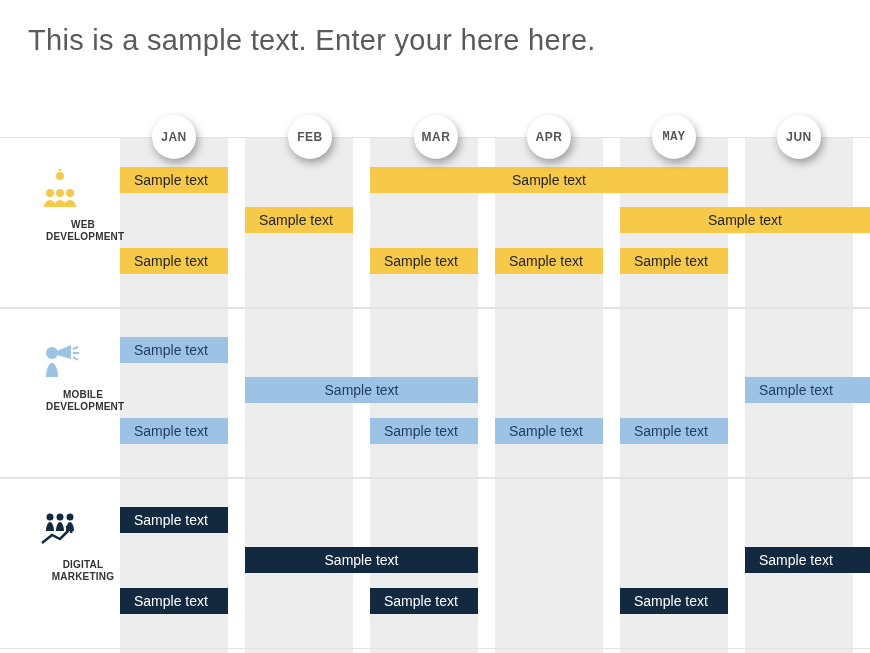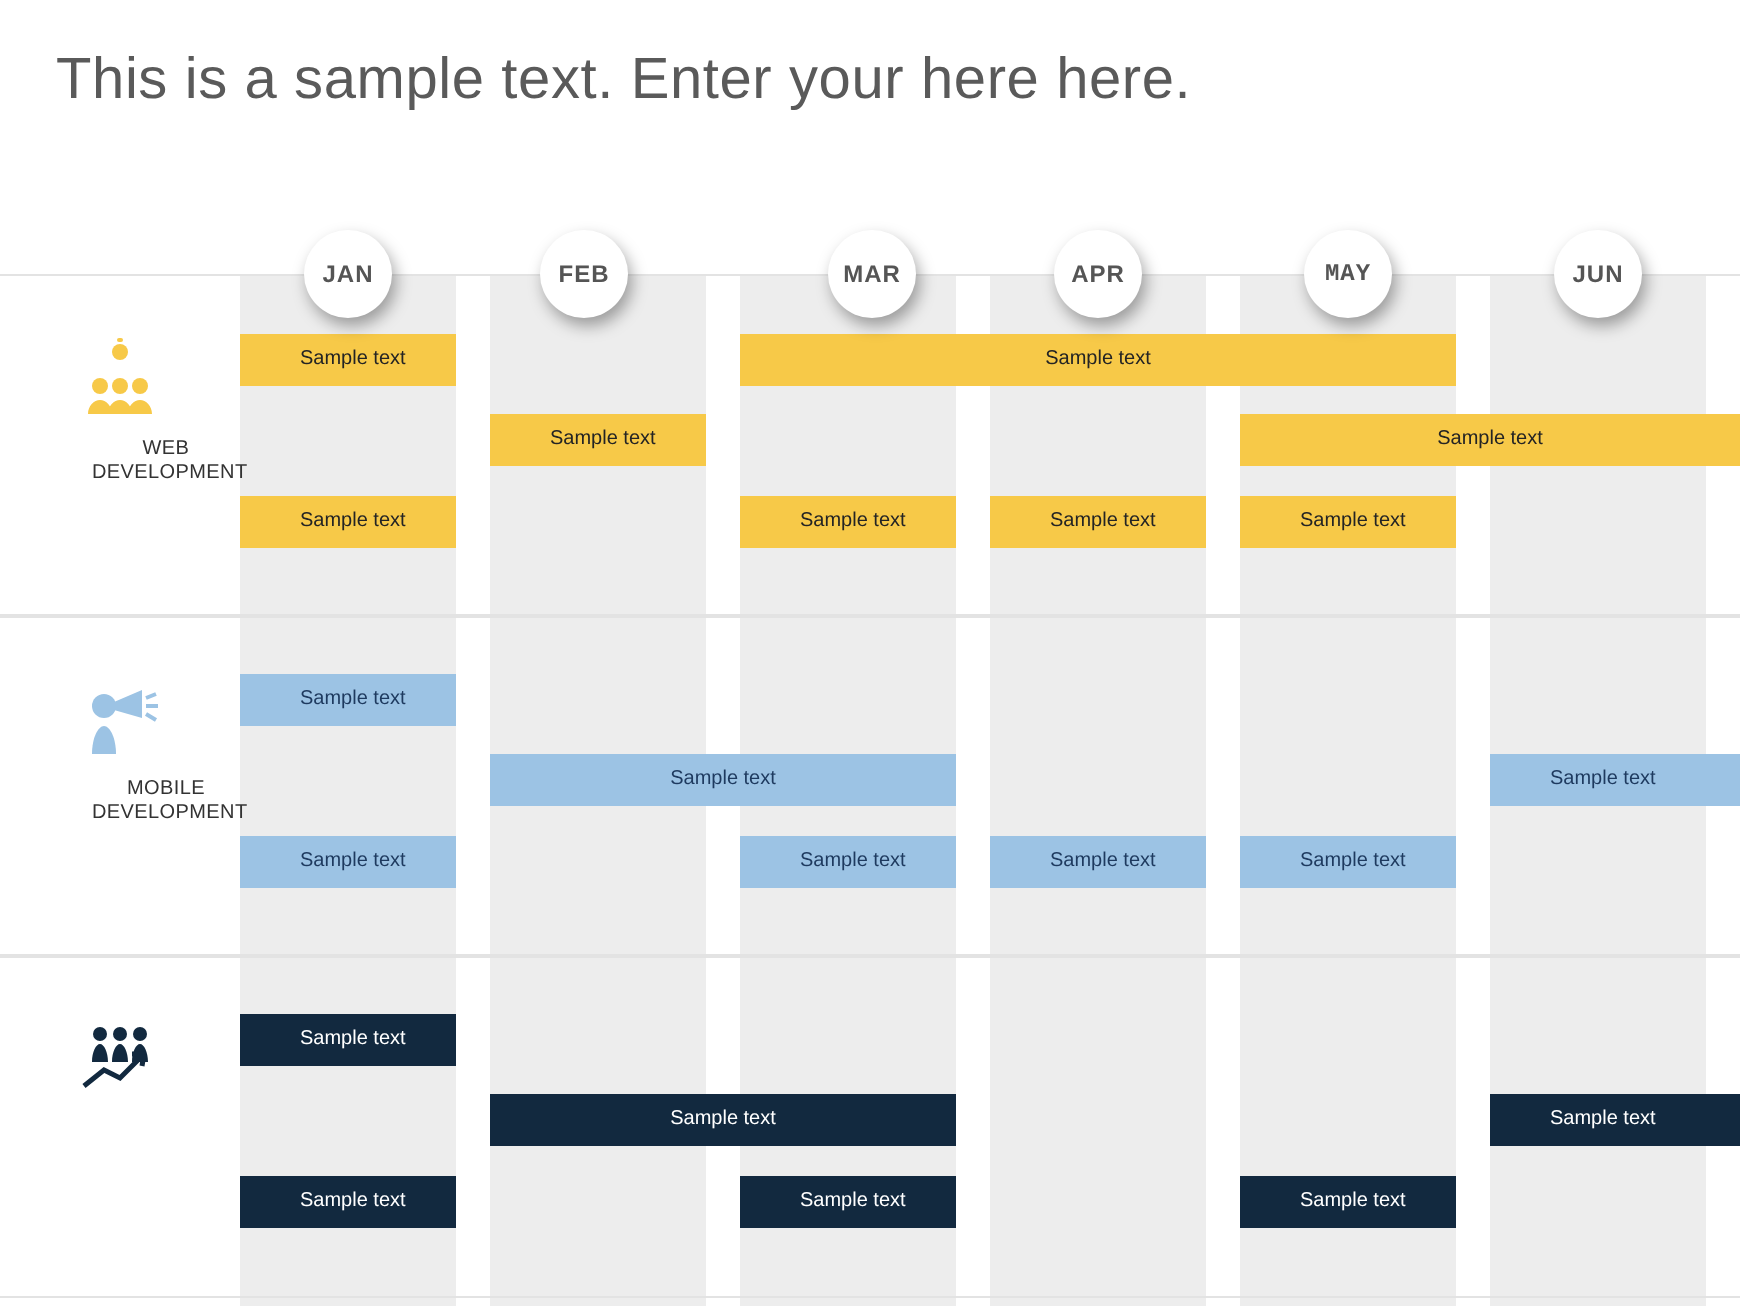--- a/index.html
+++ b/index.html
@@ -61,21 +61,21 @@
     box-shadow: 2px 4px 8px rgba(0,0,0,.35);
     display: flex;
     align-items: center;
     justify-content: center;
     font-size: 12px;
     font-weight: 700;
     color: #555;
     letter-spacing: 0.5px;
   }
   .pin.p0 { left: 32px; }
-  .pin.p1 { left: 150px; }
+  .pin.p1 { left: 168px; }
   .pin.p2 { left: 294px; }
   .pin.p3 { left: 407px; }
   .pin.p4 { left: 532px; font-family: Liberation Mono, monospace; }
   .pin.p5 { left: 657px; }
 
   .bands {
     position: absolute;
     top: 22px; left:0; right:0; bottom:0;
     z-index: 1;
   }
@@ -97,38 +97,38 @@
   .cat.c0 { top: 32px;  }
   .cat.c1 { top: 202px; }
   .cat.c2 { top: 372px; }
   .cat .ico {
     display: block;
     margin: 0 auto 12px auto;
     width: 44px; height: 38px;
   }
   .cat .lbl {
     font-size: 10px;
-    font-weight: 400;
+    font-weight: 700;
     color: #333;
     line-height: 1.2;
     letter-spacing: 0.2px;
     padding-left: 46px;
   }
 
   .bars {
     position: absolute;
     top: 22px; left: 120px; right:0; bottom:0;
     z-index: 2;
   }
   .bar {
     position: absolute;
     height: 26px;
     line-height: 26px;
-    font-size: 10px;
-    padding: 0 30px;
+    font-size: 14px;
+    padding: 0 14px;
     box-sizing: border-box;
     white-space: nowrap;
   }
   .bar.yellow { background: #f7c948; color: #242424; }
   .bar.blue   { background: #9cc3e4; color: #1e3a5f; }
   .bar.dark   { background: #12293f; color: #ffffff; }
 
 </style>
 </head>
 <body>
@@ -187,20 +187,21 @@
         <svg viewBox="0 0 44 38">
             <g fill="#12293f">
               <circle cx="12" cy="8" r="3.5"></circle>
               <circle cx="22" cy="8" r="3.5"></circle>
               <circle cx="32" cy="8" r="3.5"></circle>
               <path d="M8 22c0-5 2-9 4-9s4 4 4 9zm10 0c0-5 2-9 4-9s4 4 4 9zm10 0c0-5 2-9 4-9s4 4 4 9z"></path>
               <path d="M4 34l10-8 8 4 12-12m0 0l-1 6m1-6l-6 0" stroke="#12293f" stroke-width="2.5" fill="none"></path>
             </g>
           </svg>
       </span>
+      <div class="lbl">DIGITAL<br>MARKETING</div>
     </div>
   </div>
 
   <div class="month-pins">
     <div class="pin p0">JAN</div>
     <div class="pin p1">FEB</div>
     <div class="pin p2">MAR</div>
     <div class="pin p3">APR</div>
     <div class="pin p4">MAY</div>
     <div class="pin p5">JUN</div>

